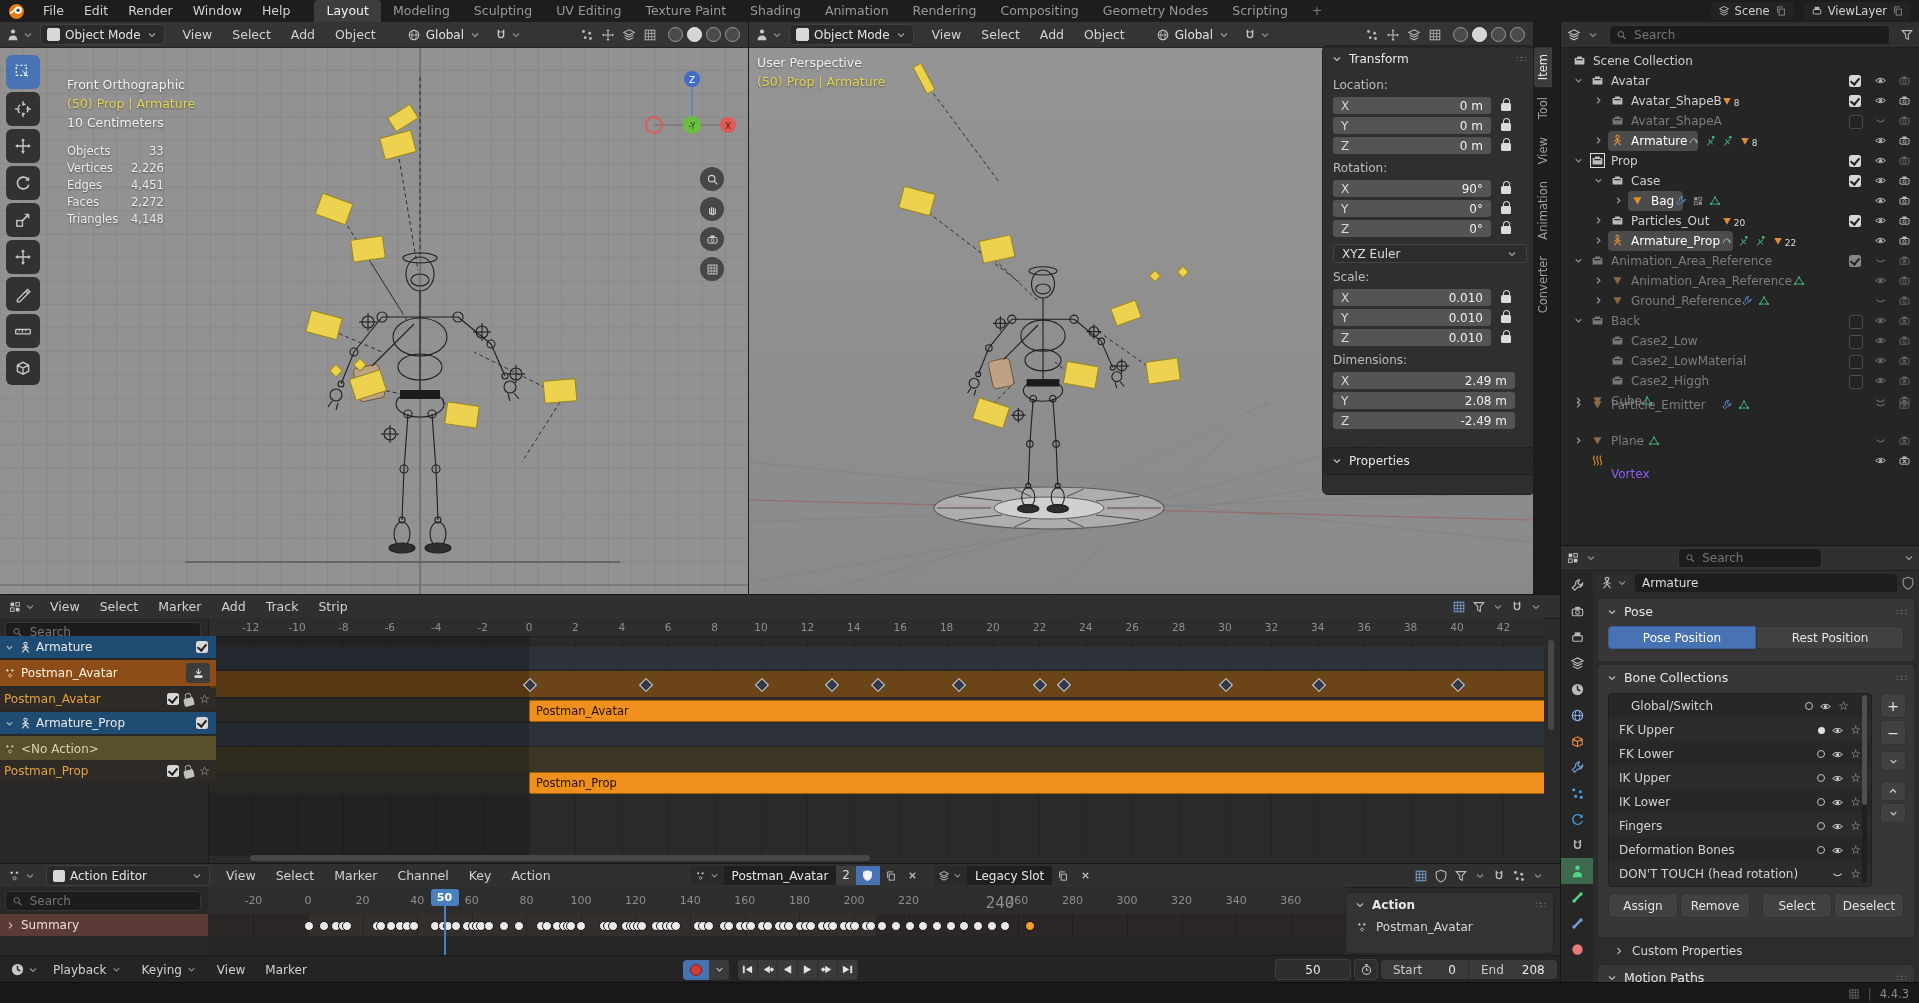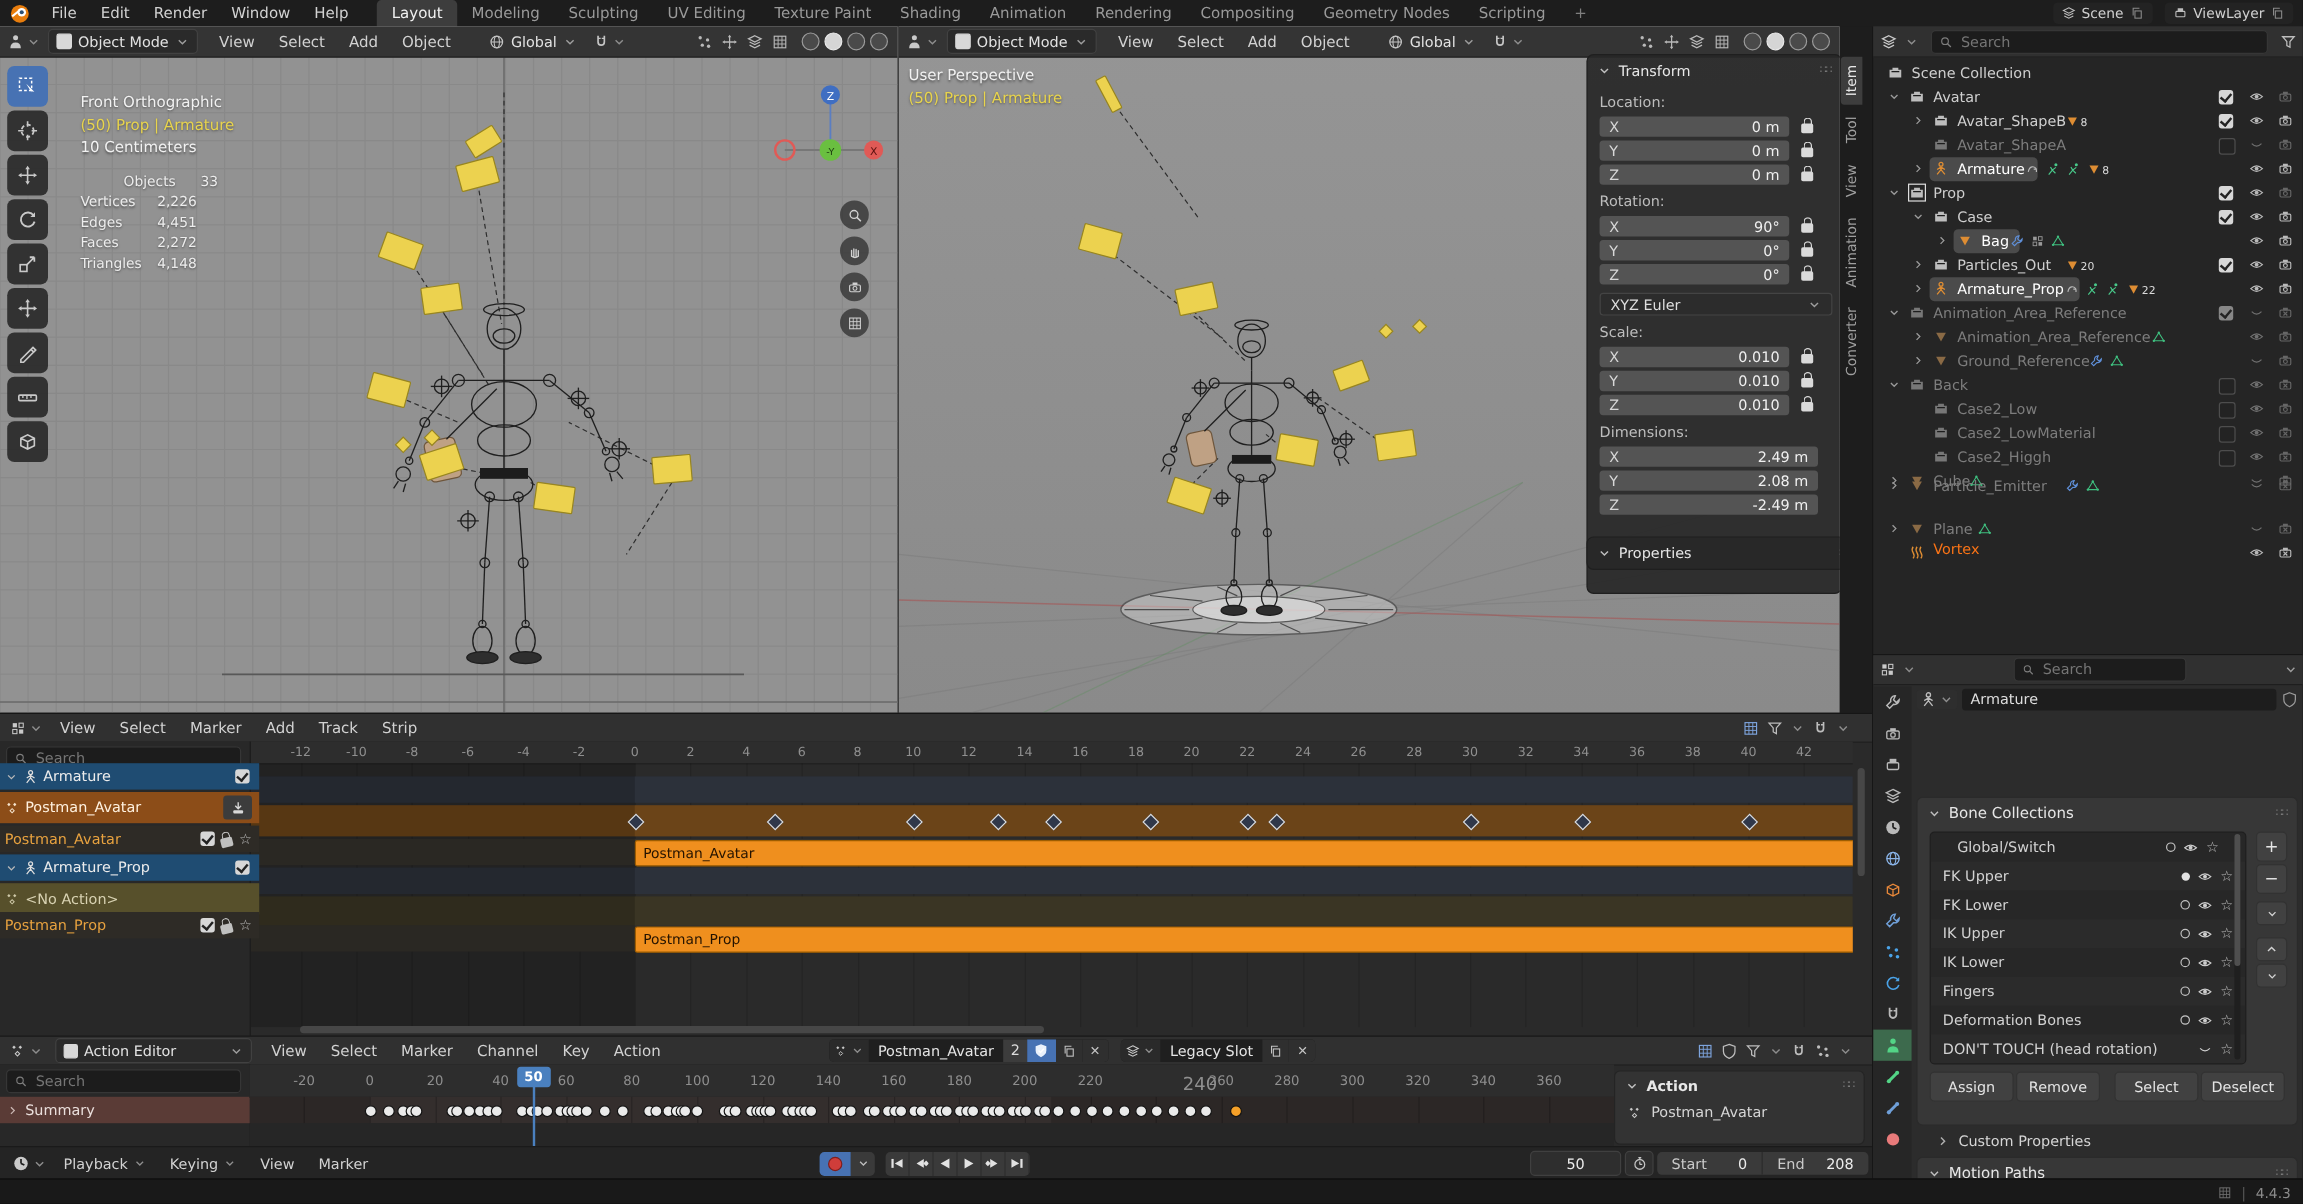--- a/index.html
+++ b/index.html
@@ -528,21 +528,21 @@
           <svg class="ic" style="width: 18px; height: 18px; color: rgb(201, 201, 201);">
             <use href="#s-cube"></use>
           </svg>
         </div>
       </div>
   <div class="abs" style="left:67px;top:55px;text-shadow:0 1px 2px rgba(0,0,0,.45);">
     <div style="color:#f2f2f2;font-size:12.5px;">Front Orthographic</div>
     <div style="color:#e8d44d;font-size:12.5px;margin-top:4px;">(50) Prop | Armature</div>
     <div style="color:#f2f2f2;font-size:12.5px;margin-top:4px;">10 Centimeters</div>
     <div id="vp-stats" style="margin-top:14px;">
-          <div class="row" style="gap: 0px; margin-top: 3px; margin-left: 36px;">
+          <div class="row" style="gap: 18px; margin-top: 3px;">
             <div style="width: 64px; color: rgb(237, 237, 237); font-size: 11.5px;">Objects</div>
             <div style="color: rgb(237, 237, 237); font-size: 11.5px;">33</div>
           </div>
           <div class="row" style="gap: 0px; margin-top: 3px;">
             <div style="width: 64px; color: rgb(237, 237, 237); font-size: 11.5px;">Vertices</div>
             <div style="color: rgb(237, 237, 237); font-size: 11.5px;">2,226</div>
           </div>
           <div class="row" style="gap: 0px; margin-top: 3px;">
             <div style="width: 64px; color: rgb(237, 237, 237); font-size: 11.5px;">Edges</div>
             <div style="color: rgb(237, 237, 237); font-size: 11.5px;">4,451</div>
@@ -1206,21 +1206,21 @@
             <use href="#s-eyec"></use>
           </svg>
           <svg class="ic" style="width: 13px; height: 13px; color: rgb(102, 102, 102); position: absolute; left: 337px; top: 3px;">
             <use href="#s-camx"></use>
           </svg>
         </div>
         <div class="row" style="position: absolute; left: 0px; top: 404px; width: 359px; height: 20px;">
           <svg class="ic" style="width: 13px; height: 13px; color: rgb(222, 141, 51); position: absolute; left: 30px; top: 3px;">
             <use href="#s-force"></use>
           </svg>
-          <div style="position: absolute; left: 50px; top: 0; font-size: 12px; color: #f97316;">Vortex</div>
+          <div style="position: absolute; left: 50px; top: 16px; font-size: 12px; color: #8b5cf6;">Vortex</div>
           <svg class="ic" style="width: 13px; height: 13px; color: rgb(185, 185, 185); position: absolute; left: 313px; top: 3px;">
             <use href="#s-eye"></use>
           </svg>
           <svg class="ic" style="width: 13px; height: 13px; color: rgb(185, 185, 185); position: absolute; left: 337px; top: 3px;">
             <use href="#s-camx"></use>
           </svg>
         </div>
       </div>
 </div>
 
@@ -1855,20 +1855,33 @@
           </svg>
     </div>
     <div class="row" style="flex:1;background:#1d1d1d;border-radius:3px;height:18px;padding:0 7px;color:#dedede;">
       <span>Armature</span>
     </div>
     <svg class="ic" style="color:#9a9a9a">
           <use href="#s-shieldo"></use>
         </svg>
   </div>
 
+  <div class="panel" style="left:36px;top:52px;width:316px;height:62px;">
+    <div class="ph">
+      <svg class="ic12" style="color:#bfbfbf">
+            <use href="#s-chevd"></use>
+          </svg>
+      <span>Pose</span>
+      <span class="grip"></span>
+    </div>
+    <div class="row" id="pose-buttons" style="padding:2px 10px;">
+          <div class="btn blue" style="flex: 1 1 0%; height: 21px; border-radius: 4px 0px 0px 4px;">Pose Position</div>
+          <div class="btn" style="flex: 1 1 0%; height: 21px; border-radius: 0px 4px 4px 0px;">Rest Position</div>
+        </div>
+  </div>
 
   <div class="panel" style="left:36px;top:118px;width:316px;height:272px;">
     <div class="ph">
       <svg class="ic12" style="color:#bfbfbf">
             <use href="#s-chevd"></use>
           </svg>
       <span>Bone Collections</span>
       <span class="grip"></span>
     </div>
     <div class="abs" id="bonecol-list" style="left:10px;top:28px;width:262px;height:192px;background:#272727;border:1px solid #1f1f1f;border-radius:4px;overflow:hidden;">

